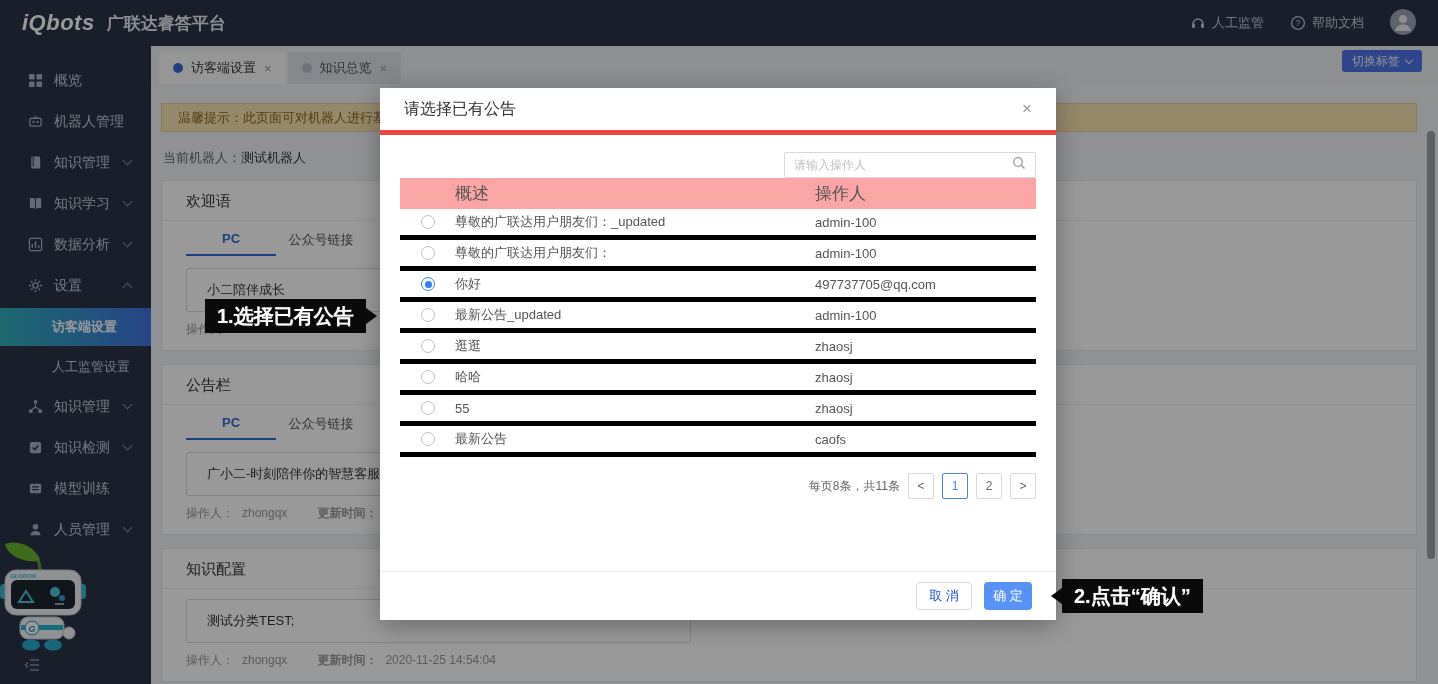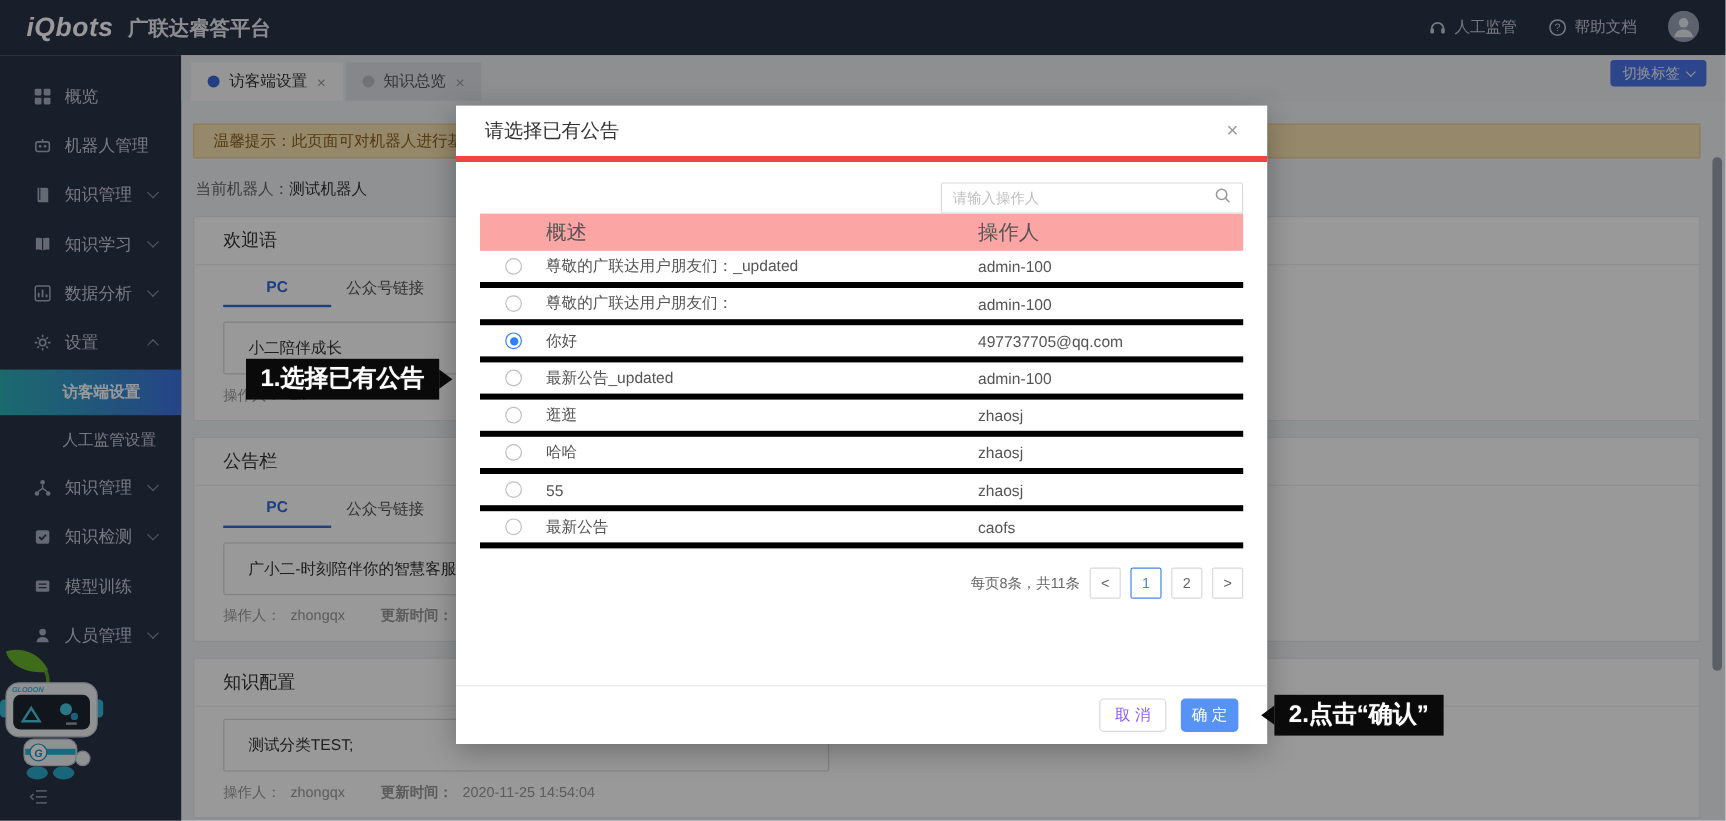--- a/index.html
+++ b/index.html
@@ -102,21 +102,21 @@
   .cell-op { flex:1; }
   .pager { display:flex; justify-content:flex-end; align-items:center; gap:8px; margin-top:16px;
            font-size:12px; color:#666; }
   .pg-btn { width:26px; height:26px; border:1px solid #d9d9d9; border-radius:2px; background:#fff;
             display:flex; align-items:center; justify-content:center; color:#666; font-size:12px;
             cursor:pointer; }
   .pg-btn.active { border-color:#4b84e0; color:#4b84e0; }
   .modal-footer { position:absolute; left:0; right:0; bottom:0; height:49px; border-top:1px solid #e8e8e8;
                   display:flex; align-items:center; justify-content:flex-end; gap:12px; padding-right:24px; }
   .btn-cancel { min-width:56px; height:28px; border:1px solid #d9d9d9; border-radius:4px; background:#fff;
-                color:#8b5cf6; font-size:13px; font-family:inherit; cursor:pointer; }
+                color:#1d4ed8; font-size:13px; font-family:inherit; cursor:pointer; }
   .btn-confirm { min-width:48px; height:28px; border:none; border-radius:4px; background:#5693f5;
                  color:#fff; font-size:13px; font-family:inherit; cursor:pointer; }
 
   
   .anno { position:absolute; z-index:70; background:#0a0a0a; color:#fff; font-weight:bold; font-size:20px;
           line-height:34px; height:34px; padding:0 12px; white-space:nowrap;
           text-shadow:0 0 1px rgba(255,255,255,0.4); }
   .anno1 { left:205px; top:299px; }
   .anno1::after { content:""; position:absolute; right:-11px; top:50%; margin-top:-8px;
                   border-left:11px solid #0a0a0a; border-top:8px solid transparent;

